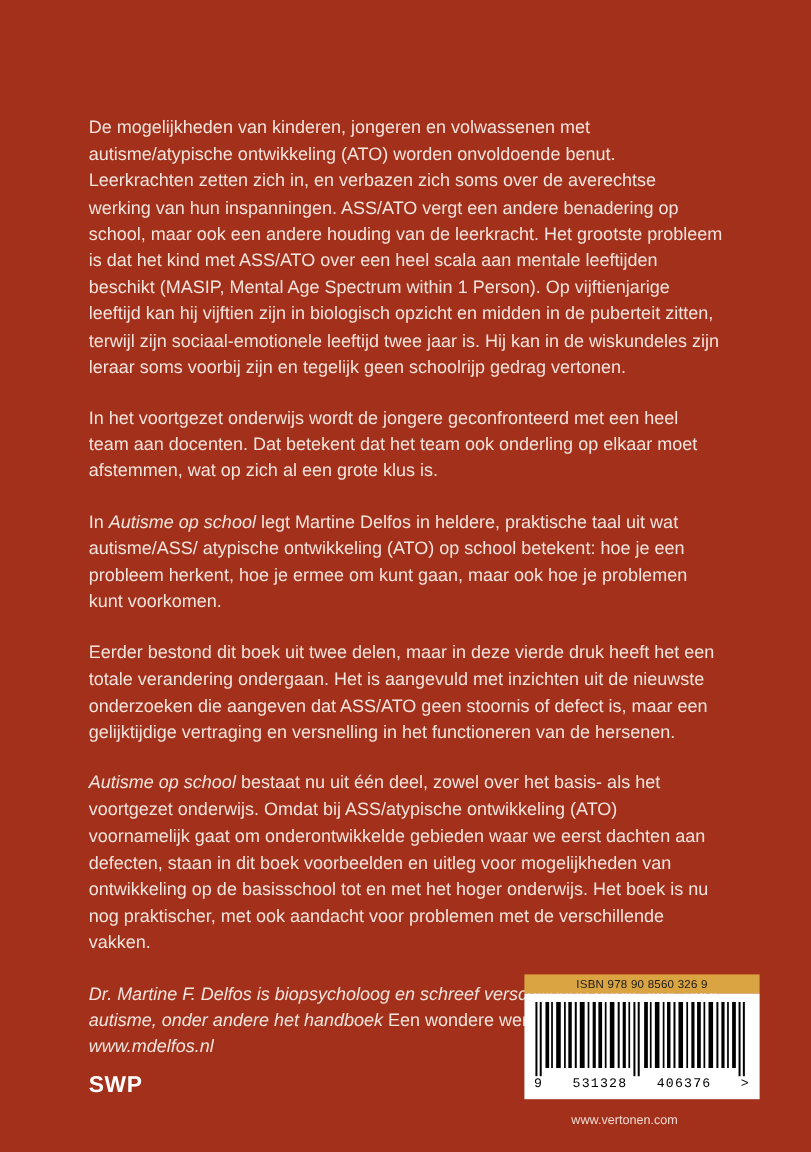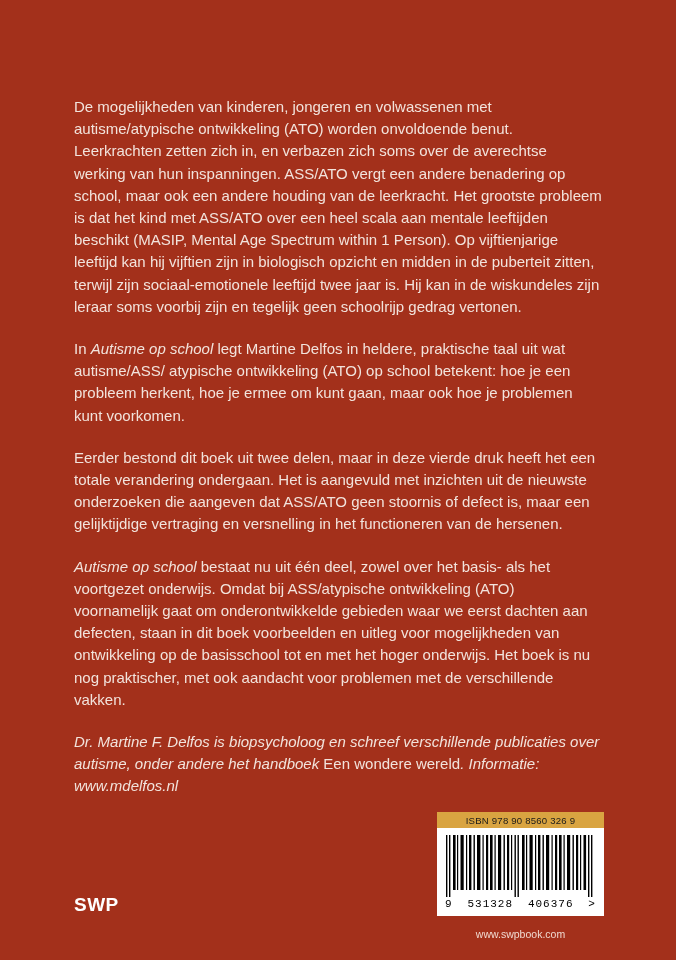--- a/index.html
+++ b/index.html
@@ -51,21 +51,21 @@
     font-size: 19px;
     font-weight: bold;
     letter-spacing: 0.5px;
     font-family: "Liberation Sans", sans-serif;
   }
   
   .barcode-block {
     position: absolute;
     left: 437px;
     top: 812px;
-    width: 167px;
+    width: 196px;
   }
   .isbn-bar {
     background: #d9a441;
     color: #1a1a1a;
     font-size: 9.6px;
     text-align: center;
     padding: 3px 0 2px 0;
     letter-spacing: 0.2px;
     font-family: "Liberation Sans", sans-serif;
   }
@@ -100,20 +100,21 @@
 </style>
 </head>
 <body>
 
 <div class="page">
 
   <div class="content">
 
     <p class="para">De mogelijkheden van kinderen, jongeren en volwassenen met autisme/atypische ontwikkeling (ATO) worden onvoldoende benut. Leerkrachten zetten zich in, en verbazen zich soms over de averechtse werking van hun inspanningen. ASS/ATO vergt een andere benadering op school, maar ook een andere houding van de leerkracht. Het grootste probleem is dat het kind met ASS/ATO over een heel scala aan mentale leeftijden beschikt (MASIP, Mental Age Spectrum within 1 Person). Op vijftienjarige leeftijd kan hij vijftien zijn in biologisch opzicht en midden in de puberteit zitten, terwijl zijn sociaal-emotionele leeftijd twee jaar is. Hij kan in de wiskundeles zijn leraar soms voorbij zijn en tegelijk geen schoolrijp gedrag vertonen.</p>
 
+    <p class="para">In het voortgezet onderwijs wordt de jongere geconfronteerd met een heel team aan docenten. Dat betekent dat het team ook onderling op elkaar moet afstemmen, wat op zich al een grote klus is.</p>
 
     <p class="para"><span>In </span><span class="italic">Autisme op school</span><span> legt Martine Delfos in heldere, praktische taal uit wat autisme/ASS/ atypische ontwikkeling (ATO) op school betekent: hoe je een probleem herkent, hoe je ermee om kunt gaan, maar ook hoe je problemen kunt voorkomen.</span></p>
 
     <p class="para">Eerder bestond dit boek uit twee delen, maar in deze vierde druk heeft het een totale verandering ondergaan. Het is aangevuld met inzichten uit de nieuwste onderzoeken die aangeven dat ASS/ATO geen stoornis of defect is, maar een gelijktijdige vertraging en versnelling in het functioneren van de hersenen.</p>
 
     <p class="para"><span class="italic">Autisme op school</span><span> bestaat nu uit één deel, zowel over het basis- als het voortgezet onderwijs. Omdat bij ASS/atypische ontwikkeling (ATO) voornamelijk gaat om onderontwikkelde gebieden waar we eerst dachten aan defecten, staan in dit boek voorbeelden en uitleg voor mogelijkheden van ontwikkeling op de basisschool tot en met het hoger onderwijs. Het boek is nu nog praktischer, met ook aandacht voor problemen met de verschillende vakken.</span></p>
 
 
     <p class="para bio"><span>Dr. Martine F. Delfos is biopsycholoog en schreef verschillende publicaties over autisme, onder andere het handboek </span><span style="font-style:normal;">Een wondere wereld</span><span>. Informatie: www.mdelfos.nl</span></p>
 
@@ -167,15 +168,15 @@
       </svg>
       <div class="bar-digits">
         <span>9</span>
         <span>531328</span>
         <span>406376</span>
         <span>&gt;</span>
       </div>
     </div>
   </div>
 
-  <div class="site">www.swpbook.com</div>
+  <div class="site">www.vertonen.com</div>
 
 </div>
 
 </body></html>

